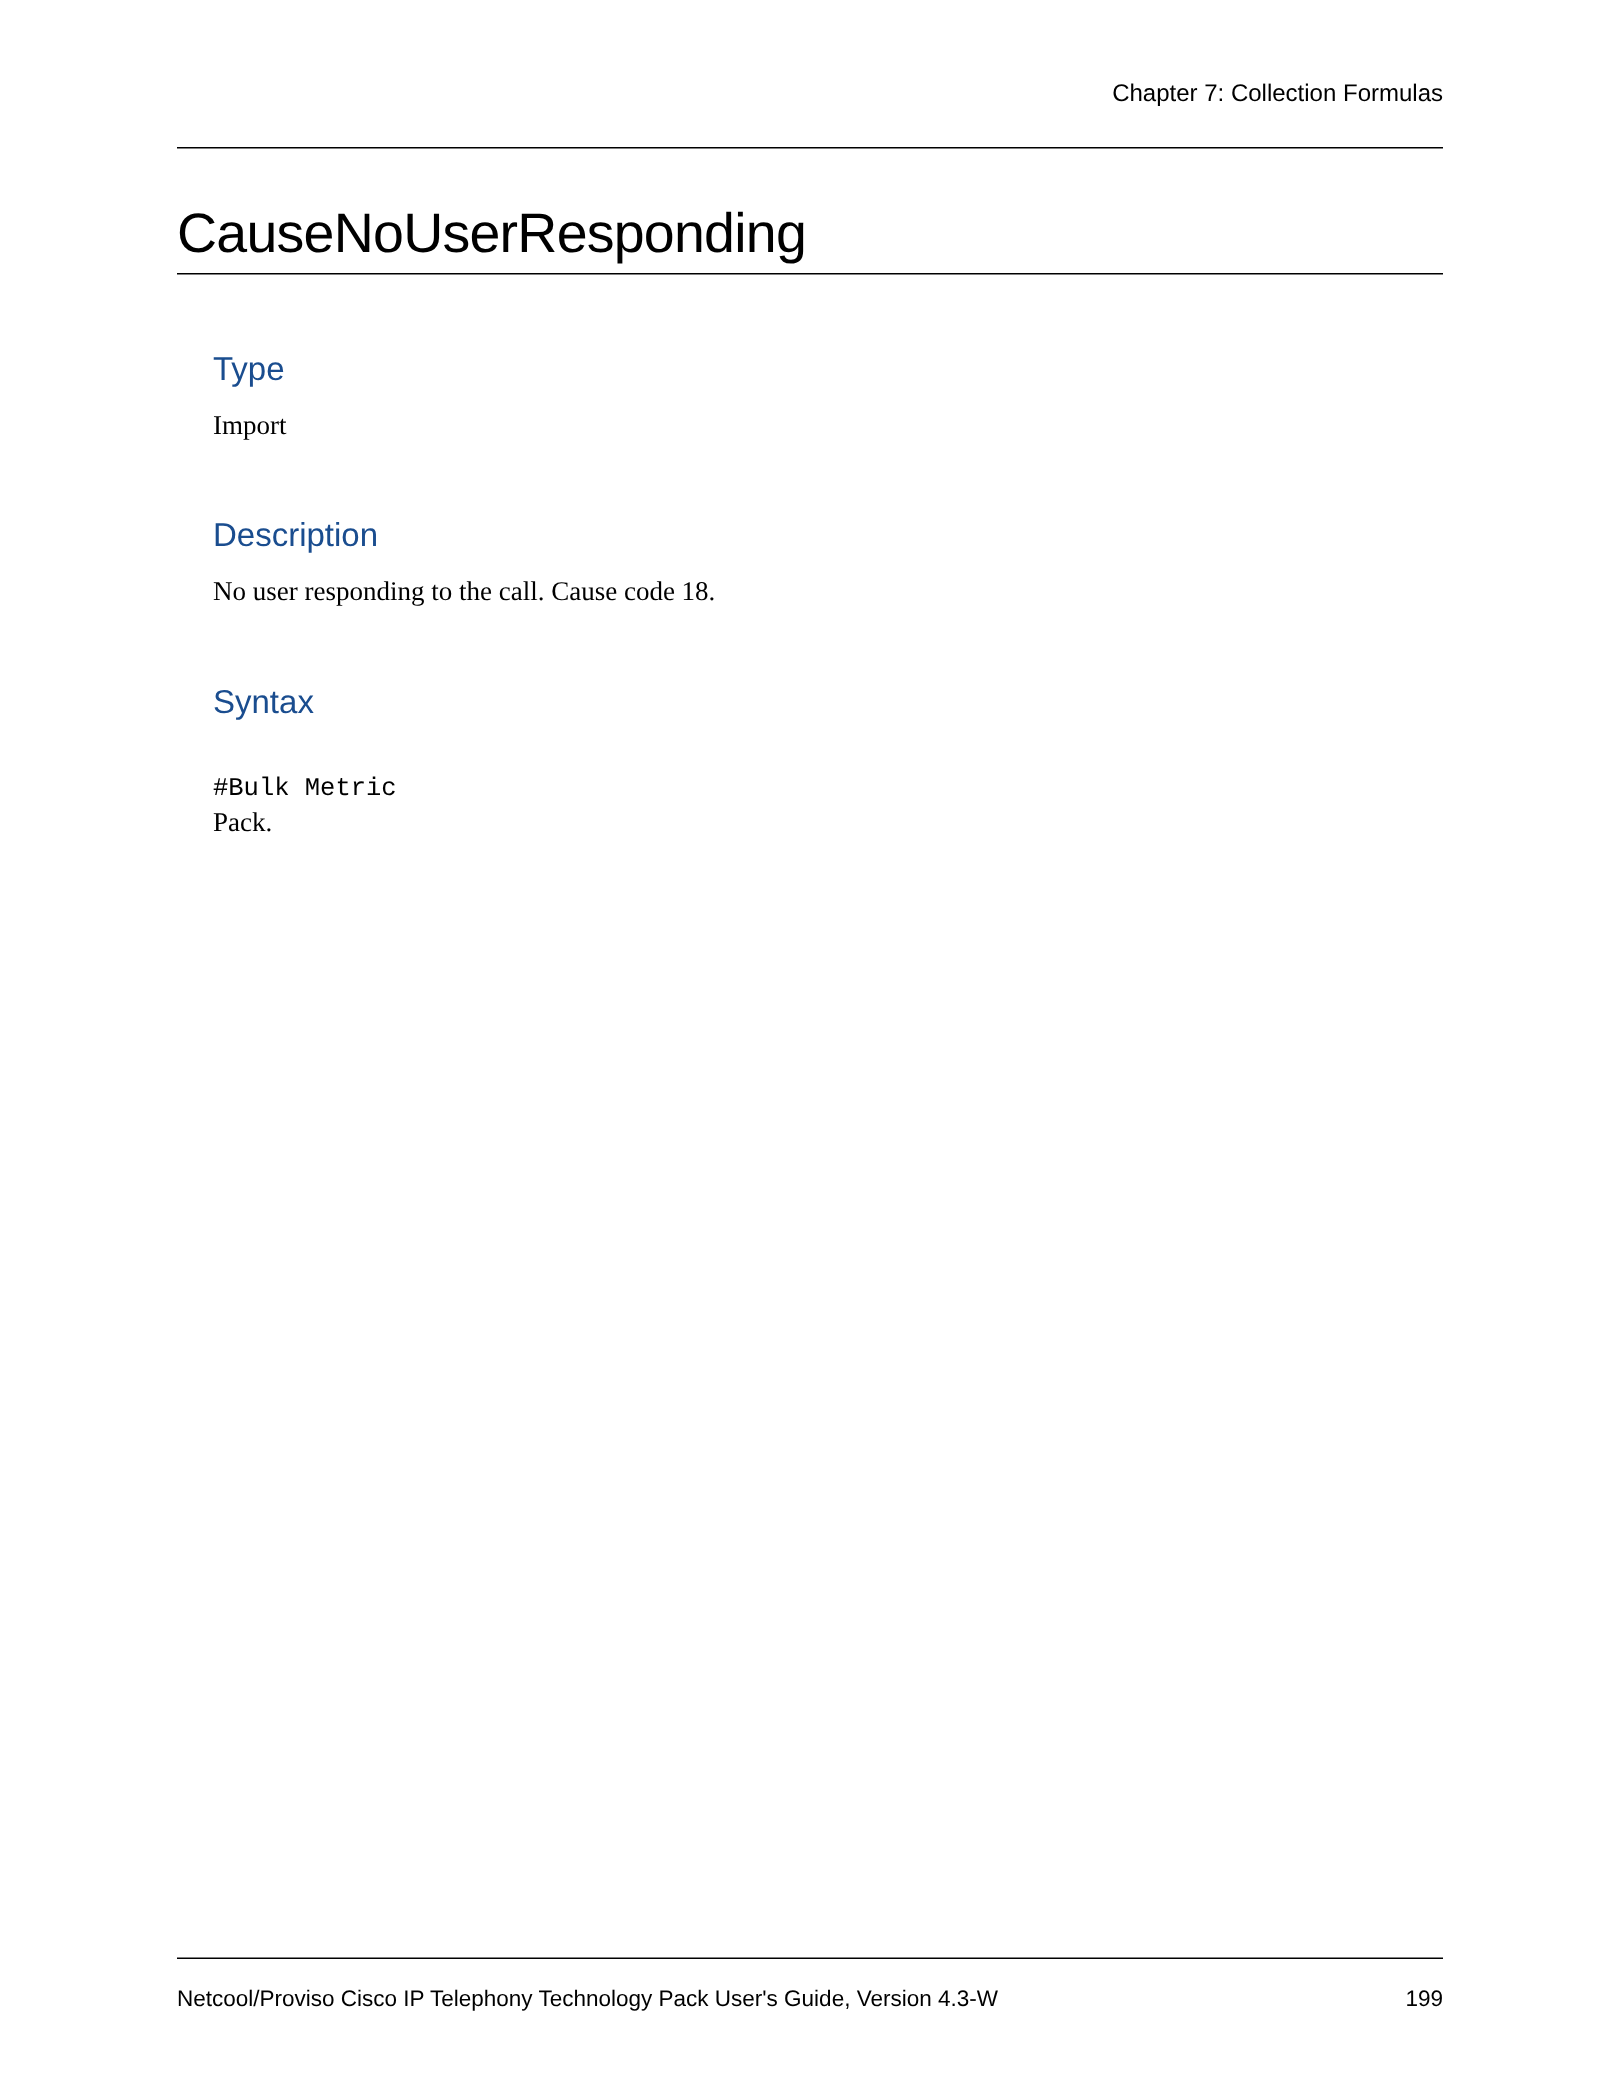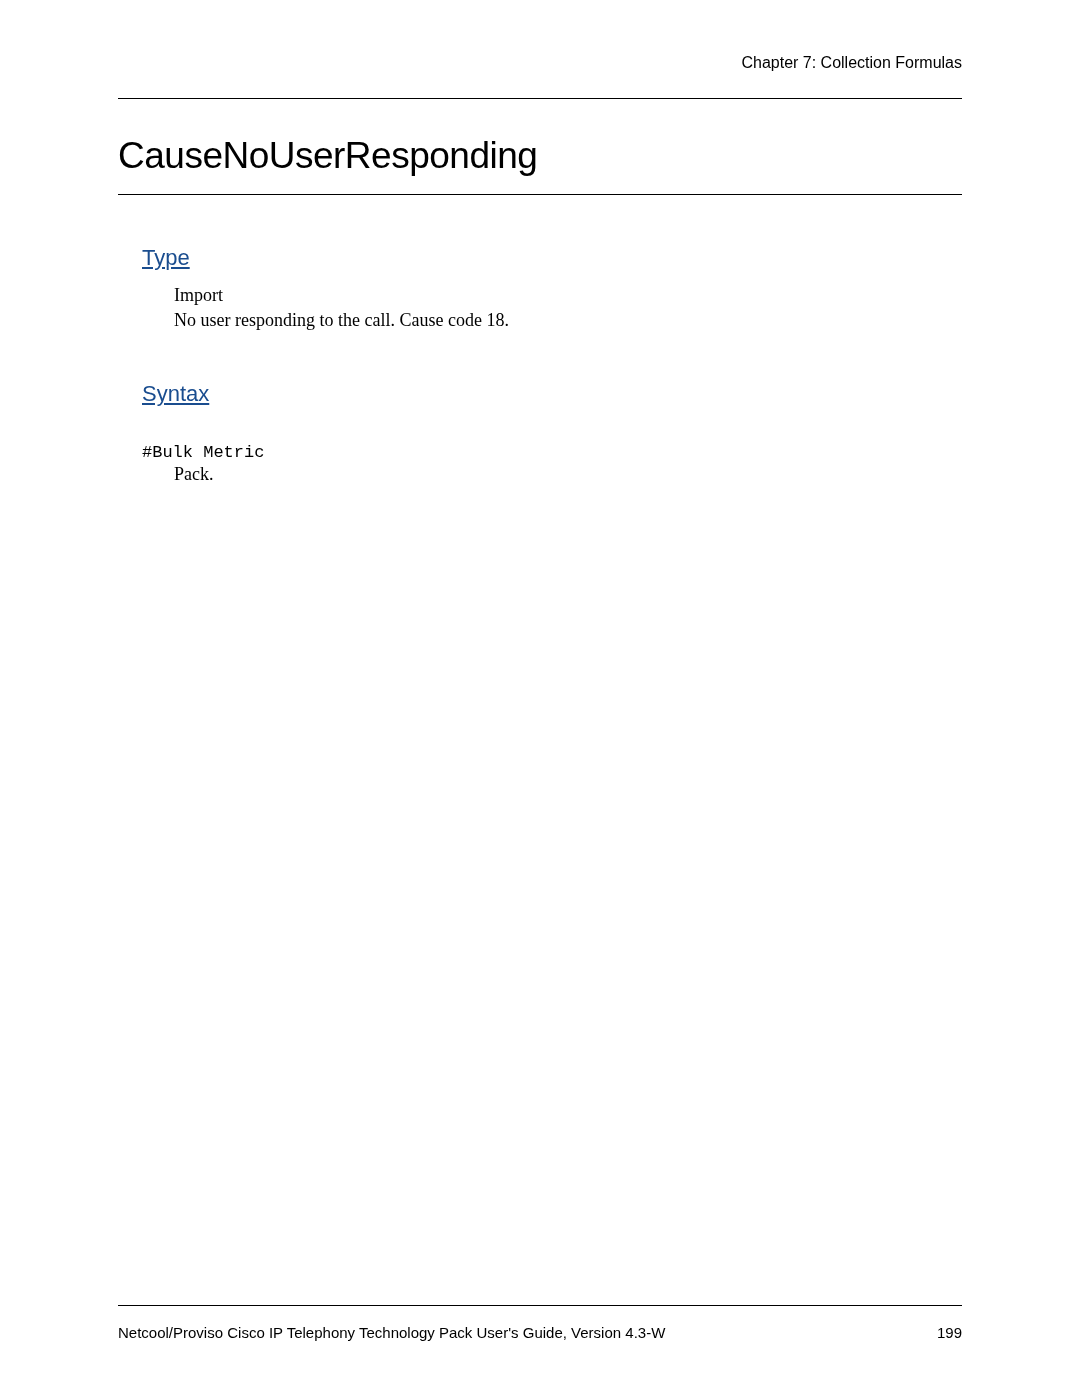--- a/index.html
+++ b/index.html
@@ -24,46 +24,44 @@
       color: #000;
       padding-bottom: 26px;
       border-bottom: 1.5px solid #000;
     }
     .title {
       font-family: Arial, Helvetica, sans-serif;
       font-size: 37px;
       font-weight: 400;
       color: #000;
       margin-top: 36px;
-      padding-bottom: 17px;
+      padding-bottom: 5px;
       border-bottom: 1px solid #000;
       letter-spacing: -0.5px;
     }
     .content {
       padding-left: 24px;
       flex: 1;
     }
     .section-heading {
       font-family: Arial, Helvetica, sans-serif;
       font-size: 22px;
       font-weight: 400;
       color: #1a4d8f;
       margin-top: 48px;
       margin-bottom: 12px;
-      text-decoration: underline;
     }
     .section-heading.first {
       margin-top: 50px;
     }
     .body-text {
       font-family: Georgia, 'Times New Roman', serif;
       font-size: 18px;
       color: #000;
       line-height: 1.4;
-      margin-left: 32px;
     }
     .code-text {
       font-family: 'Courier New', Courier, monospace;
       font-size: 17px;
       color: #000;
       margin-top: 36px;
     }
     .footer-rule {
       border-top: 1px solid #000;
       margin-top: auto;
@@ -90,20 +88,21 @@
     <span>Chapter 7: Collection Formulas</span>
   </div>
 
   <h1 class="title">CauseNoUserResponding</h1>
 
   <div class="content">
 
     <h2 class="section-heading first">Type</h2>
     <p class="body-text">Import</p>
 
+    <h2 class="section-heading">Description</h2>
     <p class="body-text">No user responding to the call. Cause code 18.</p>
 
     <h2 class="section-heading">Syntax</h2>
     <p class="code-text">#Bulk Metric</p>
 
     <p class="body-text">Pack.</p>
 
 
   </div>
 

